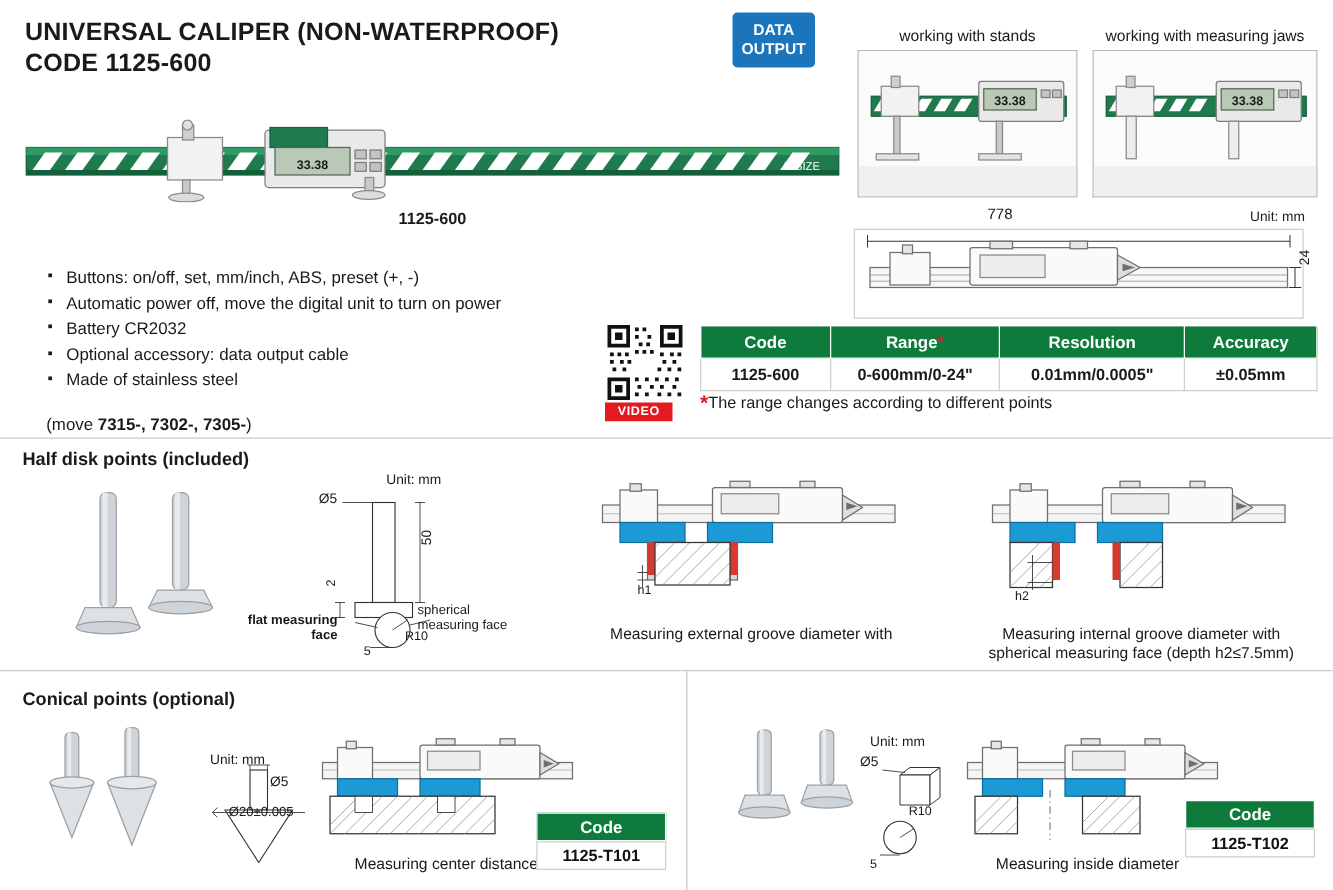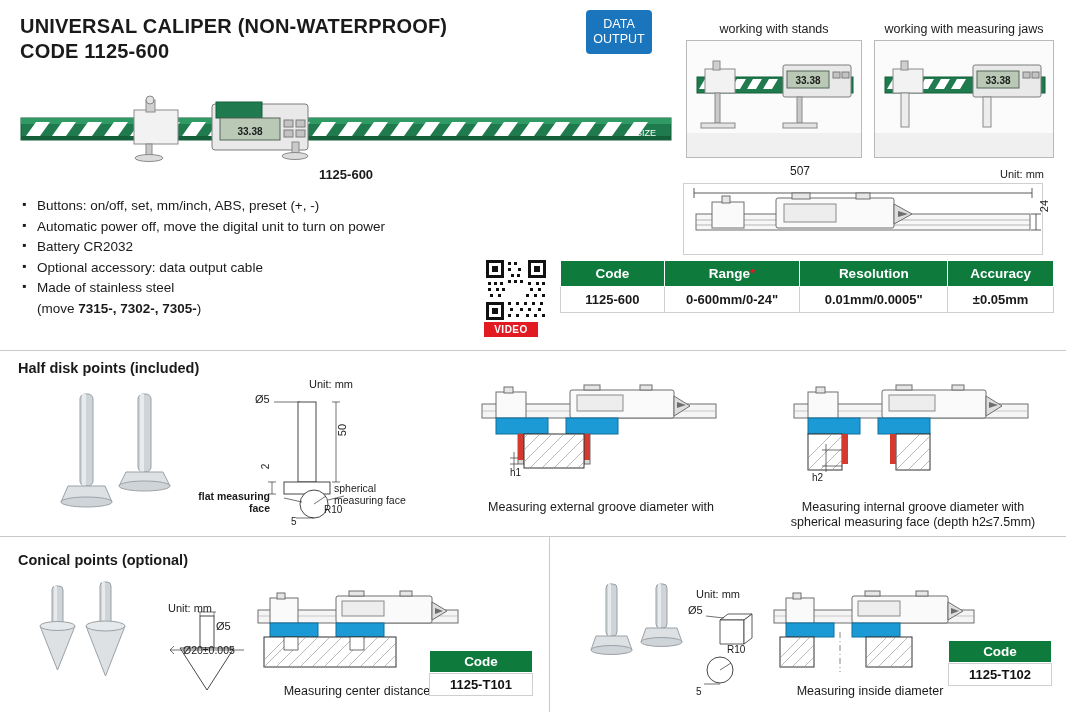--- a/index.html
+++ b/index.html
@@ -15,36 +15,36 @@
   .page { position:relative; width:1066px; height:712px; }
 
   
   .title {
     position:absolute; left:20px; top:14px; width:560px;
     font-size:20px; font-weight:bold; line-height:25px; letter-spacing:.2px;
   }
   .data-output {
     position:absolute; left:586px; top:10px; width:66px; height:44px;
     background:#1b75bc; border-radius:4px; color:#fff;
-    font-size:12.5px; font-weight:normal; text-align:center;
+    font-size:12.5px; font-weight:bold; text-align:center;
     display:flex; flex-direction:column; justify-content:center; line-height:15px;
   }
 
   
   .main-caliper { position:absolute; left:16px; top:92px; width:660px; height:70px; }
   .caliper-label {
     position:absolute; left:16px; top:167px; width:660px; text-align:center;
     font-size:13px; font-weight:bold;
   }
 
   
   .bullets { position:absolute; left:22px; top:196px; width:480px; font-size:13.5px; line-height:19.5px; }
   .bullets li { list-style:none; position:relative; padding-left:15px; margin:0 0 1px 0; }
   .bullets li:before { content:"\25AA"; position:absolute; left:0; top:-1px; font-size:12px; }
-  .bullets ul { margin:0; padding:0; }
+  .bullets ul { margin:16px; padding:0; }
   .sub-note { padding-left:15px; font-size:13.5px; }
   .sub-note b { font-weight:bold; }
 
   
   .photo-panel { position:absolute; border:1px solid #b9b9b9; background:#fff; }
   .photo-cap { position:absolute; font-size:12.5px; text-align:center; }
 
   
   .dim-box { position:absolute; left:683px; top:183px; width:360px; height:72px; border:1px solid #cfcfcf; background:#fff; }
   .unit-mm { font-size:11px; }
@@ -260,21 +260,21 @@
       <rect x="108" y="9" width="18" height="6" fill="#e6e6e6" stroke="#6e6e6e"></rect>
       <rect x="172" y="9" width="14" height="6" fill="#e6e6e6" stroke="#6e6e6e"></rect>
       <path d="M210 20 l18 10 l-18 10 z" fill="#dedede" stroke="#6e6e6e"></path>
       <path d="M214 27 l10 3 l-10 3 z" fill="#6e6e6e"></path>
 
       <line x1="352" y1="30" x2="352" y2="46" stroke="#333" stroke-width="0.8"></line>
       <line x1="347" y1="30" x2="357" y2="30" stroke="#333" stroke-width="0.8"></line>
       <line x1="347" y1="46" x2="357" y2="46" stroke="#333" stroke-width="0.8"></line>
     </svg>
   </div>
-  <div style="position:absolute; left:790px; top:164px; font-size:12px;">507</div>
+  <div style="position:absolute; left:790px; top:164px; font-size:12px;">778</div>
   <div style="position:absolute; left:1038px; top:200px; font-size:11px; transform:rotate(-90deg);">24</div>
 
   <div class="qr">
     <svg width="64" height="64" viewBox="0 0 64 64">
       <rect width="64" height="64" fill="#fff"></rect>
       <g fill="#111">
         <rect x="2" y="2" width="18" height="18"></rect>
           <rect x="44" y="2" width="18" height="18"></rect>
         <rect x="2" y="44" width="18" height="18"></rect>
       </g>
@@ -340,20 +340,23 @@
       <th style="width:106px;">Accuracy</th>
     </tr>
     <tr>
       <td>1125-600</td>
       <td>0-600mm/0-24"</td>
       <td>0.01mm/0.0005"</td>
       <td>±0.05mm</td>
     </tr>
   </tbody>
     </table>
+  <div class="range-note">
+    <span class="star">*</span><span>The range changes according to different points</span>
+  </div>
 
   <div class="hr" style="top:350px;"></div>
   <div class="hr" style="top:536px;"></div>
   <div class="vr" style="left:549px; top:536px; height:176px;"></div>
 
   <div class="sec-title" style="left:18px; top:360px;">Half disk points (included)</div>
 
   <div style="position:absolute; left:34px; top:382px;">
     <svg width="190" height="140" viewBox="0 0 190 140">
 

